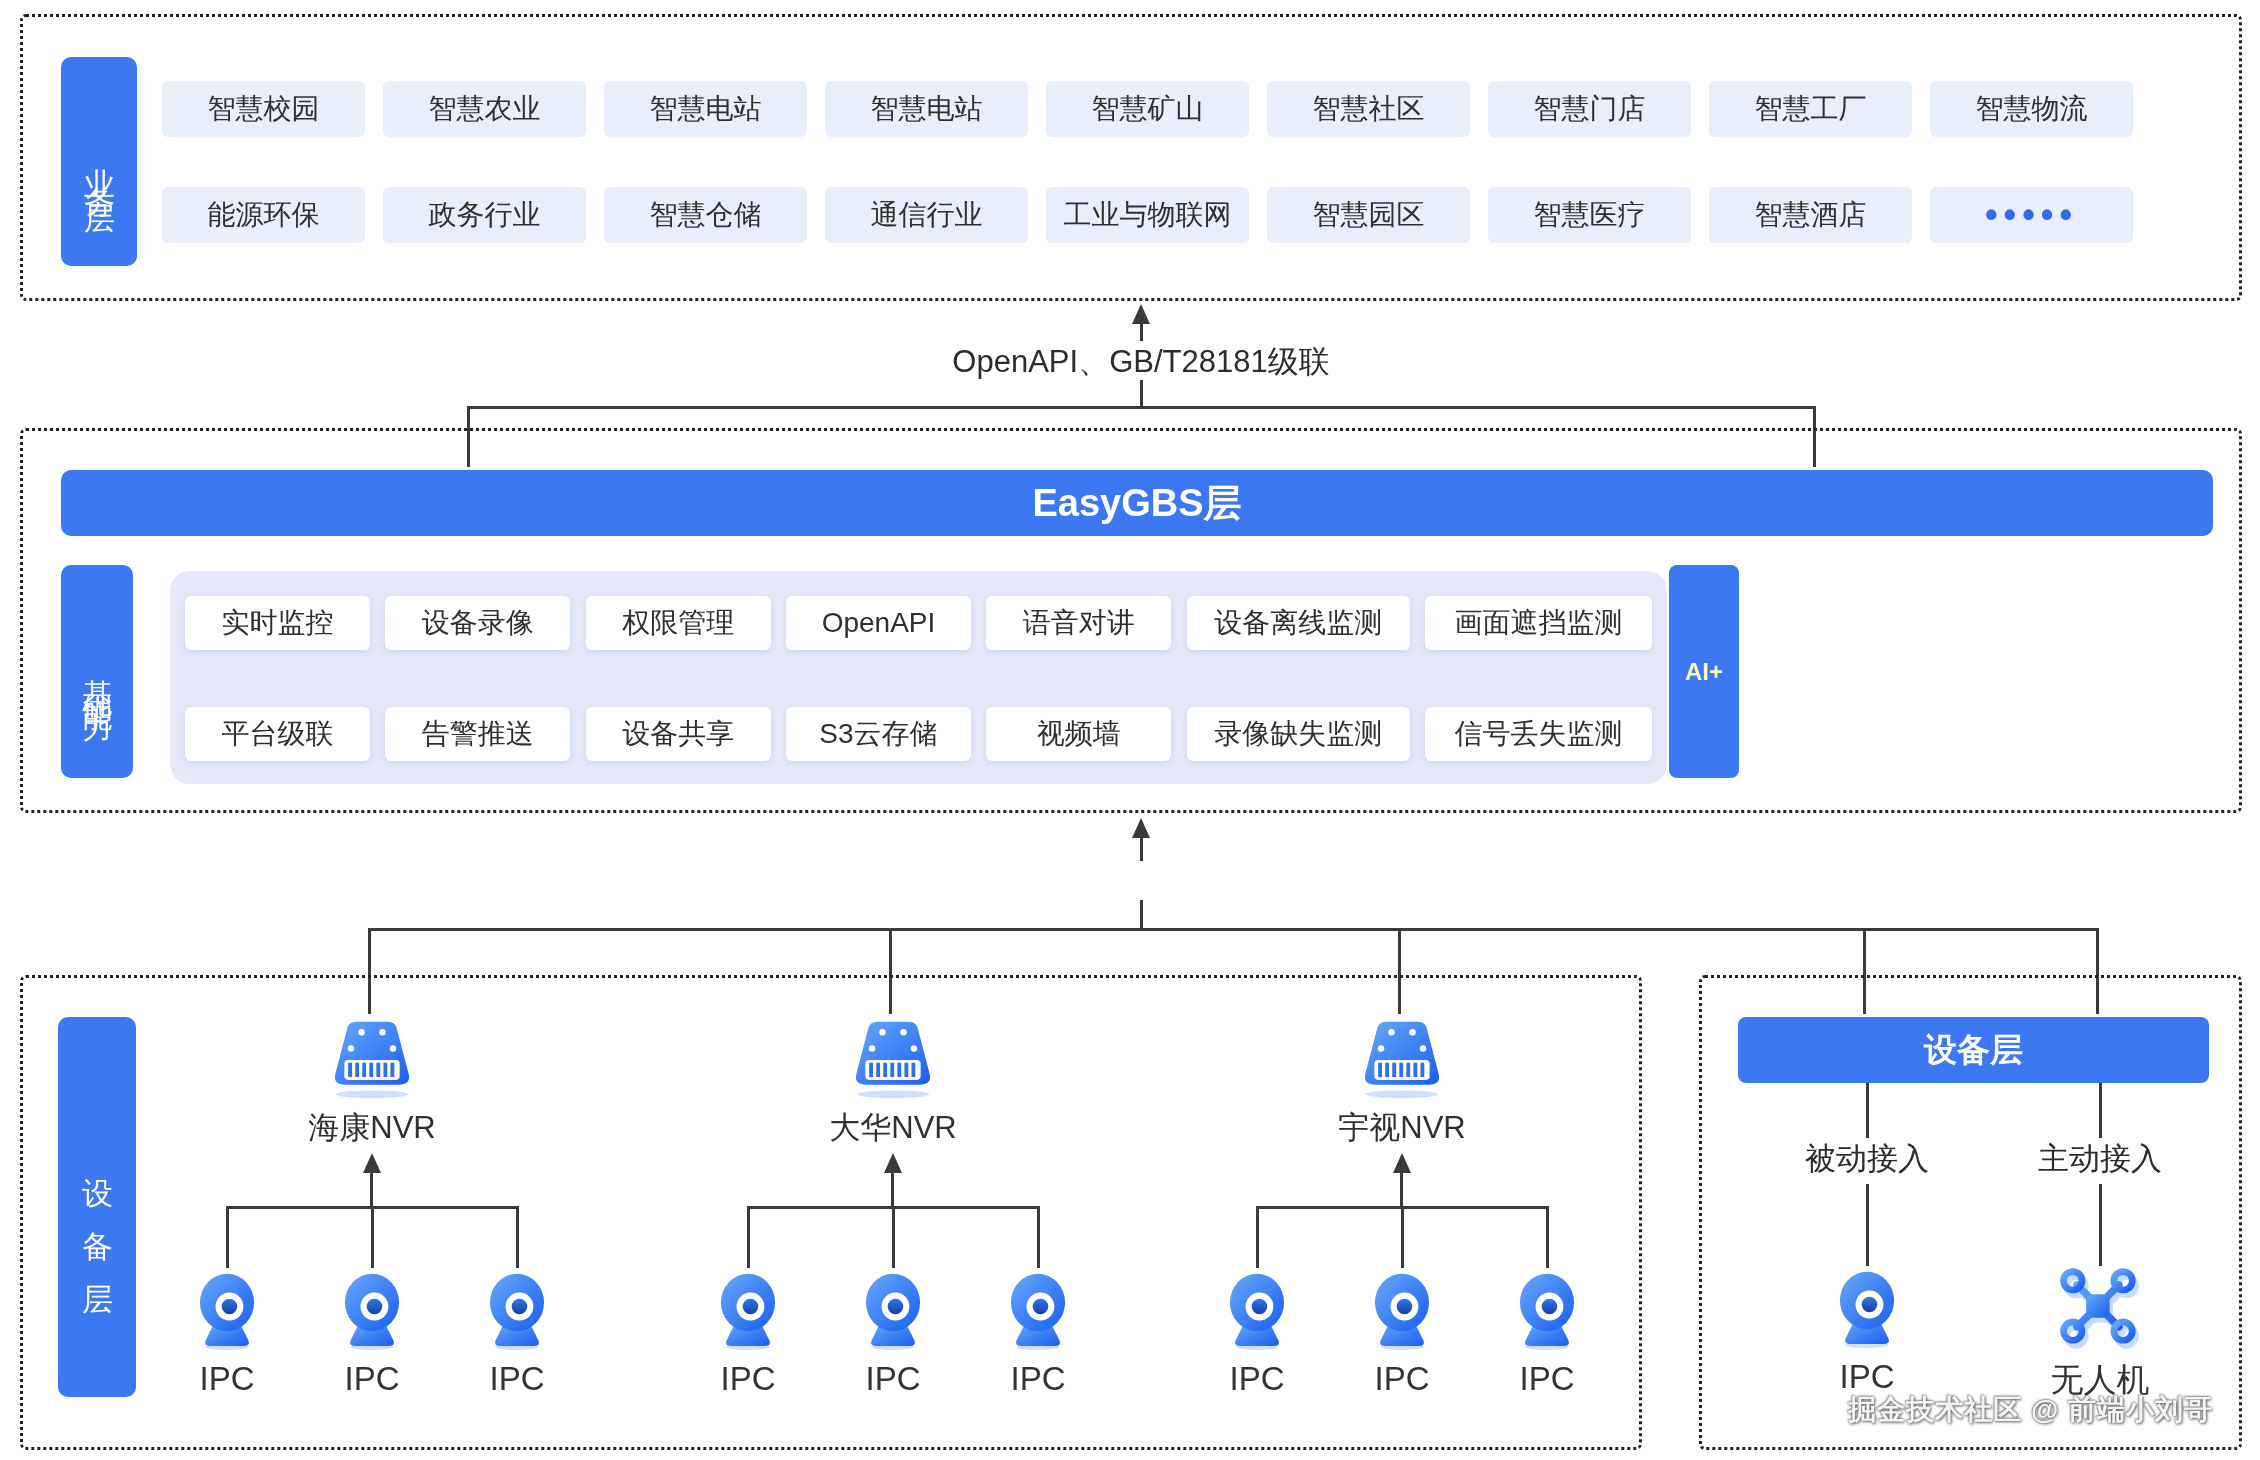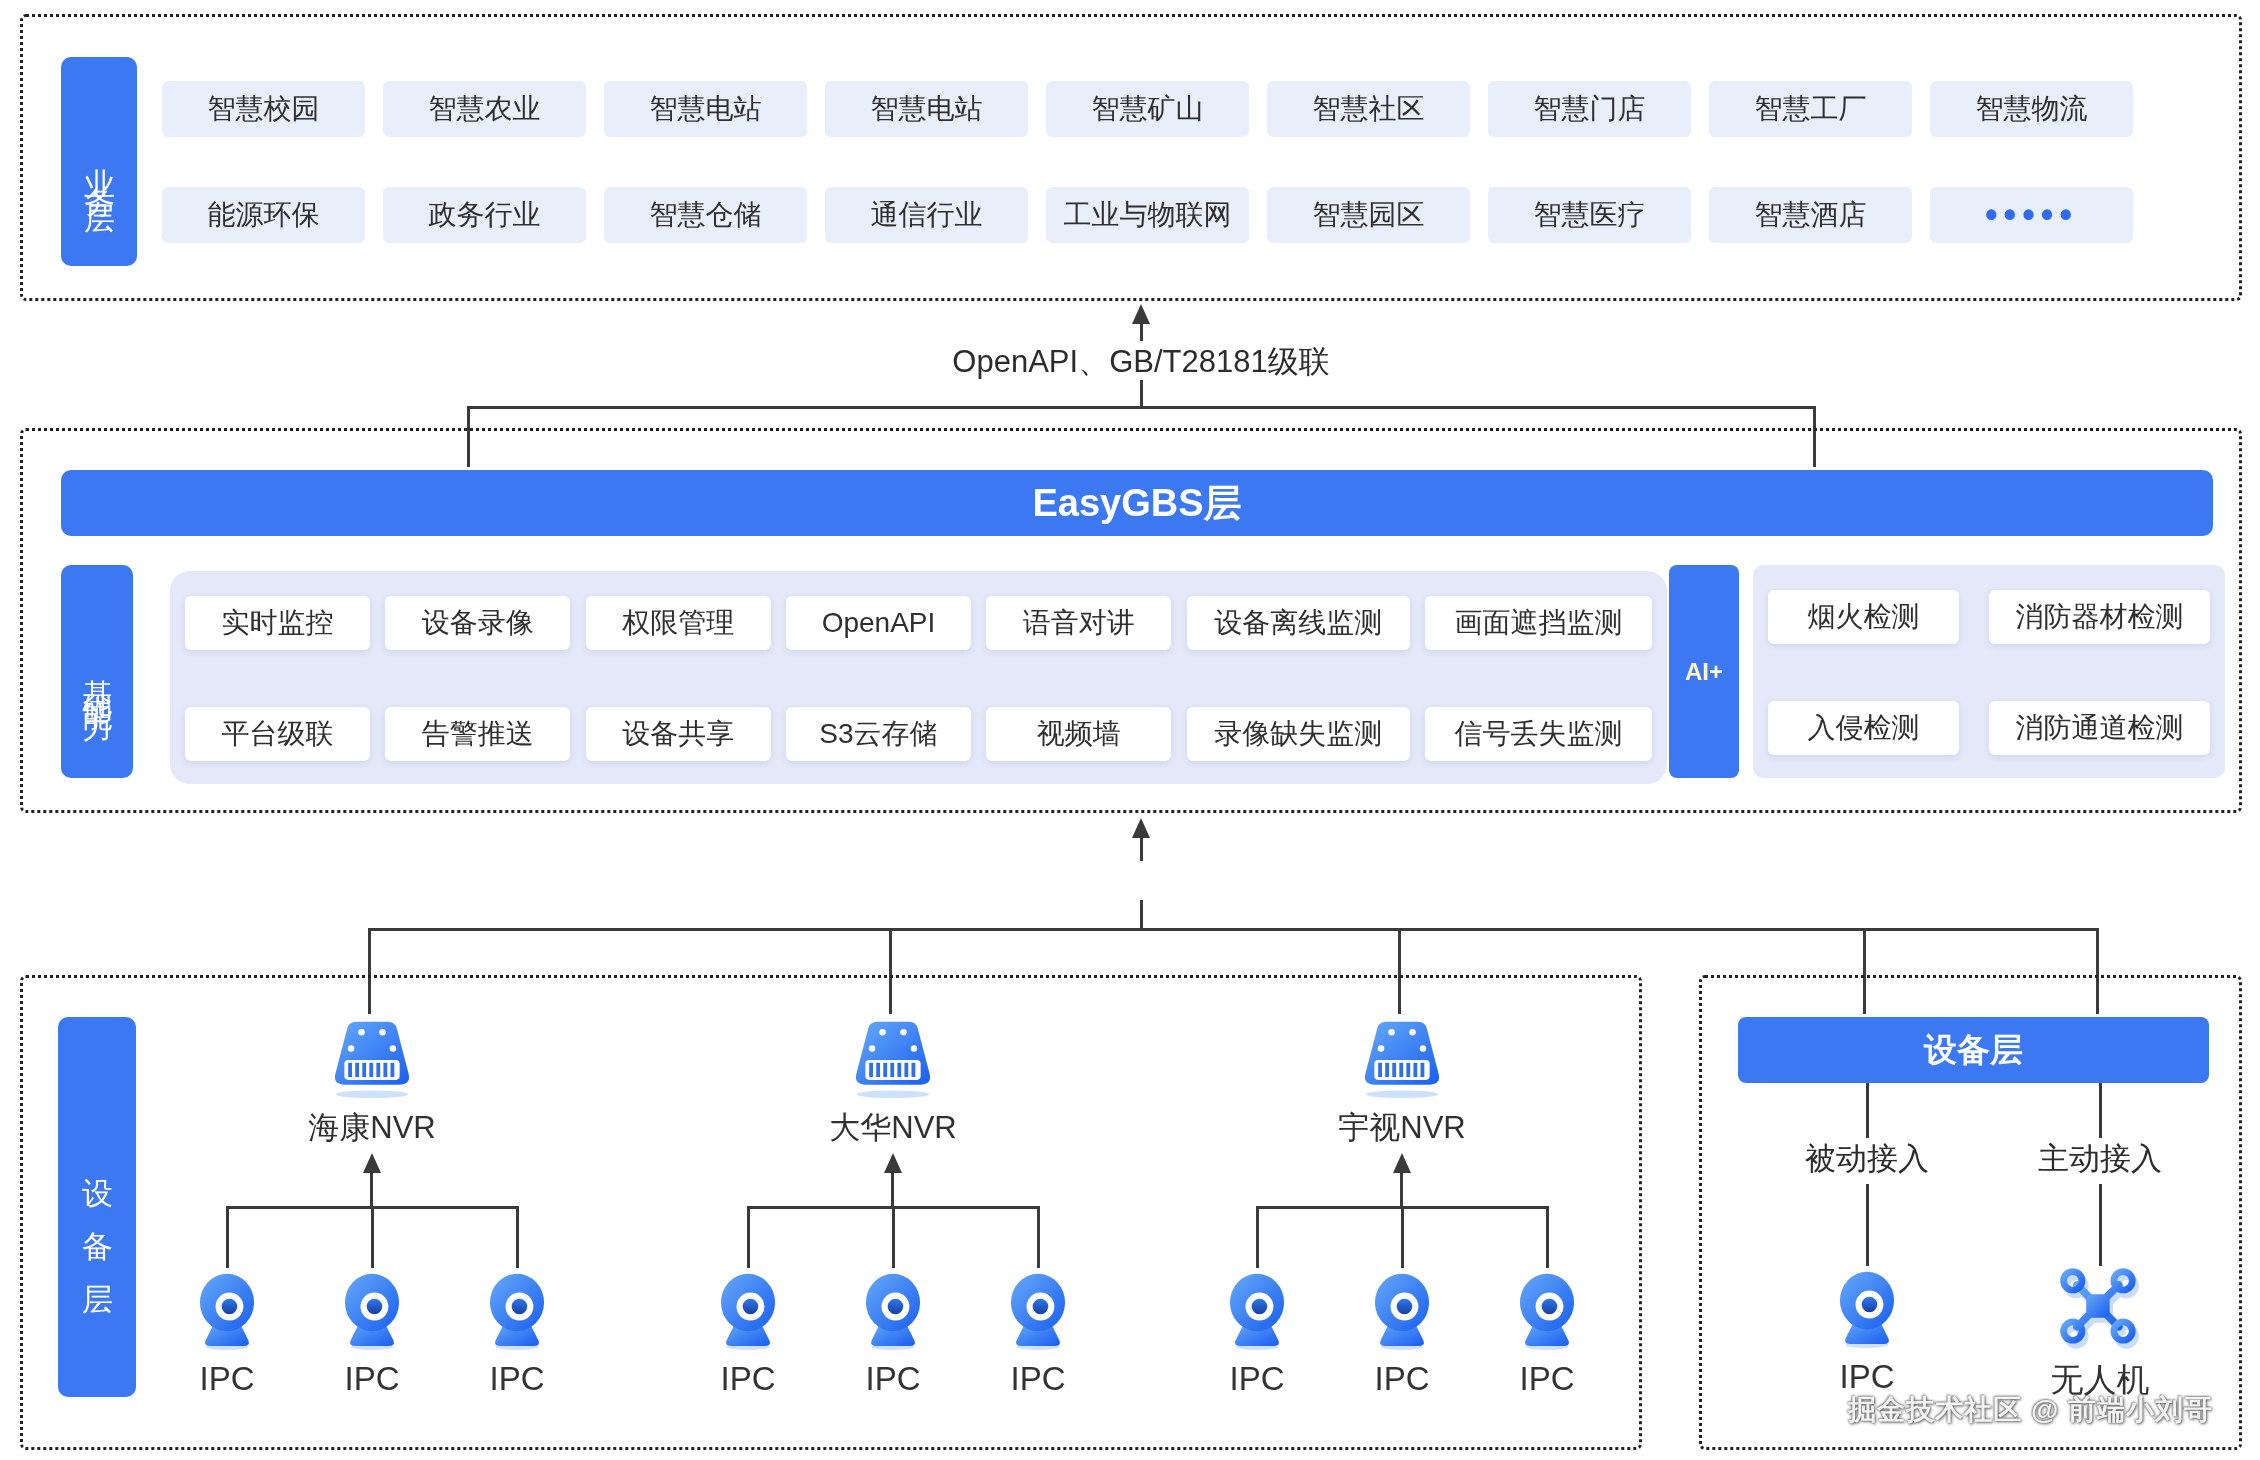--- a/index.html
+++ b/index.html
@@ -195,30 +195,20 @@
         <div class="cap-box w-s">平台级联</div>
         <div class="cap-box w-s">告警推送</div>
         <div class="cap-box w-s">设备共享</div>
         <div class="cap-box w-s">S3云存储</div>
         <div class="cap-box w-s">视频墙</div>
         <div class="cap-box w-m">录像缺失监测</div>
         <div class="cap-box w-m2">信号丢失监测</div>
       </div>
     </div>
     <div class="ai-badge">AI+</div>
-    <div class="ai-panel">
-      <div class="cap-row r1">
-        <div class="cap-box w-a1">烟火检测</div>
-        <div class="cap-box w-a2">消防器材检测</div>
-      </div>
-      <div class="cap-row r2">
-        <div class="cap-box w-a1">入侵检测</div>
-        <div class="cap-box w-a2">消防通道检测</div>
-      </div>
-    </div>
   </section>
 
   <div class="tri-up" style="left:1132px;top:818px;"></div>
   <div class="vl" style="left:1140px;top:838px;height:23px;"></div>
   <div class="vl" style="left:1140px;top:900px;height:31px;"></div>
   <div class="hl" style="left:369px;top:928px;width:1729px;"></div>
   <div class="vl" style="left:368px;top:928px;height:86px;"></div>
   <div class="vl" style="left:889px;top:928px;height:86px;"></div>
   <div class="vl" style="left:1398px;top:928px;height:86px;"></div>
   <div class="vl" style="left:1863px;top:928px;height:86px;"></div>

